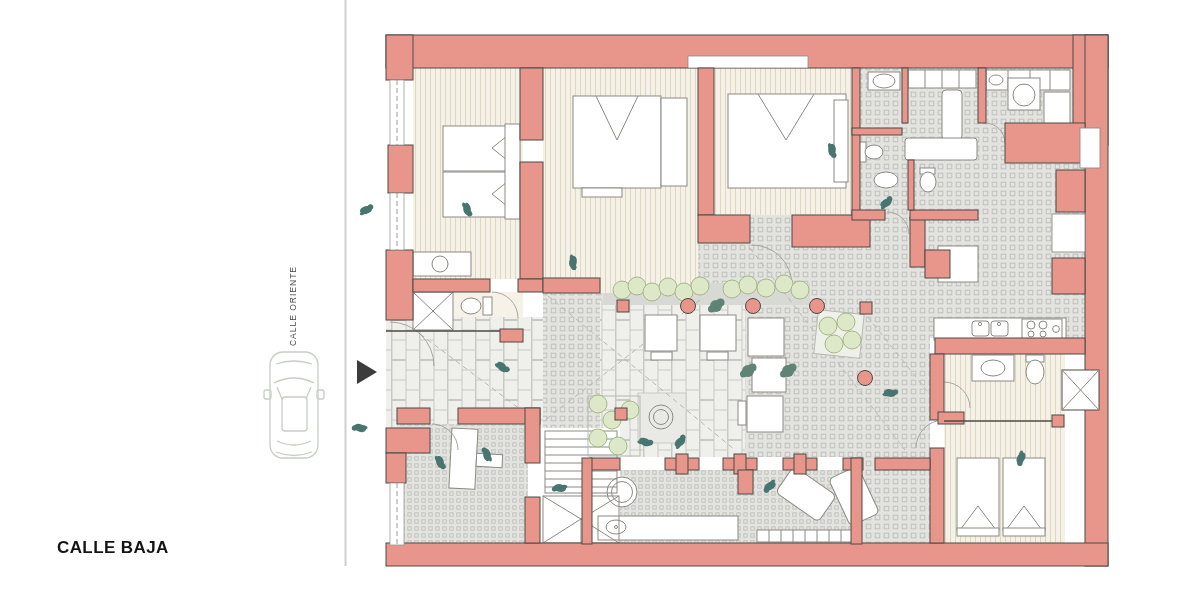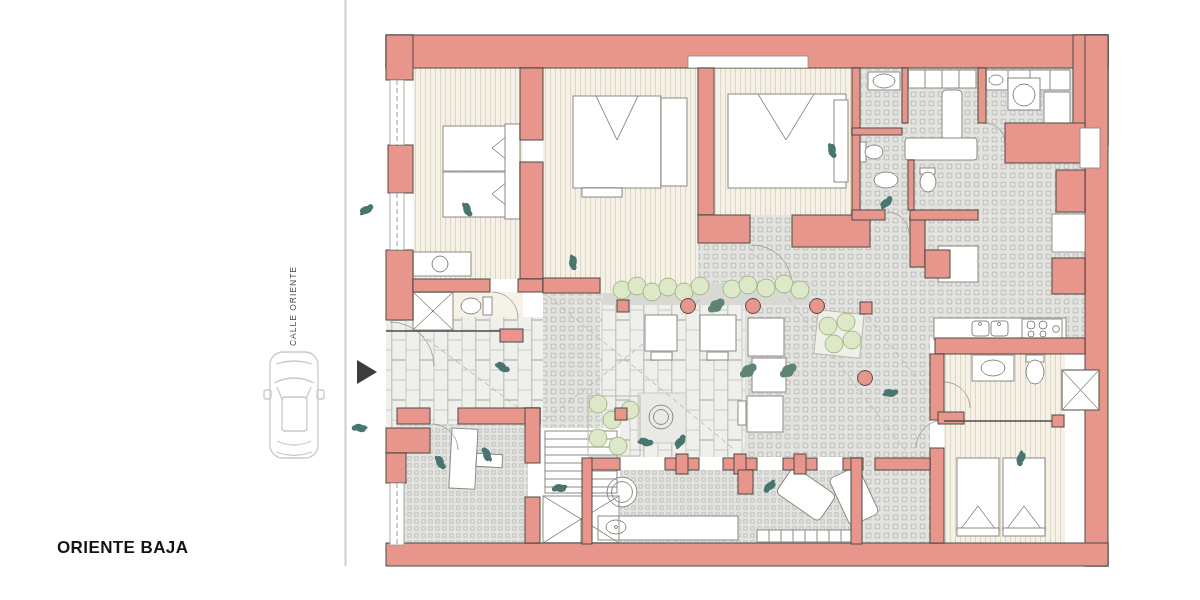--- a/index.html
+++ b/index.html
@@ -18,21 +18,21 @@
   .fx{fill:var(--furniture-fill);stroke:var(--furniture-line);stroke-width:1;}
   .fl{fill:none;stroke:var(--furniture-line);stroke-width:1;}
   .wl{fill:var(--wall);stroke:var(--wall-outline);stroke-width:1;}
   .arc{fill:none;stroke:#a09d98;stroke-width:.9;}
   .dash{fill:none;stroke:#b8b8b3;stroke-width:1;stroke-dasharray:5 4;}
 </style>
 </head>
 <body>
 
 <div class="sheet">
-  <div class="plan-title">ORIENTE BAJA</div>
+  <div class="plan-title">CALLE BAJA</div>
 
   <svg width="1200" height="600" viewBox="0 0 1200 600">
     <defs>
       <pattern id="pWood" width="5" height="8" patternUnits="userSpaceOnUse">
         <rect width="5" height="8" fill="var(--wood-floor)"></rect>
         <line x1="0.5" y1="0" x2="0.5" y2="8" stroke="var(--wood-stripe)" stroke-width="1"></line>
       </pattern>
       <pattern id="pTile" width="9" height="9" patternUnits="userSpaceOnUse">
         <rect width="9" height="9" fill="var(--tile-floor)"></rect>
         <rect x="2.2" y="2.2" width="4.6" height="4.6" fill="none" stroke="var(--tile-motif)" stroke-width="1"></rect>

